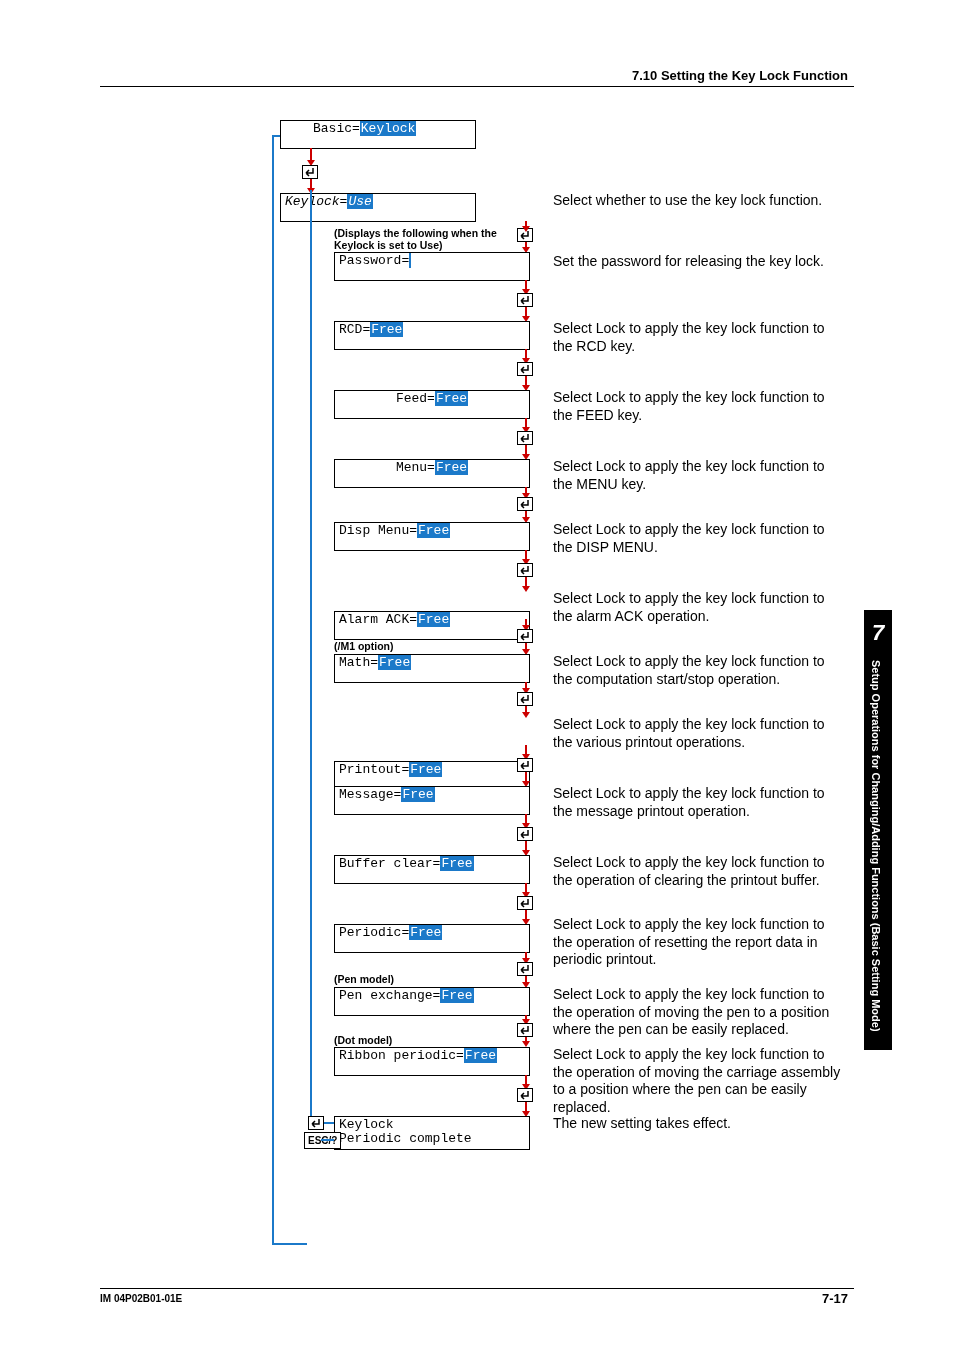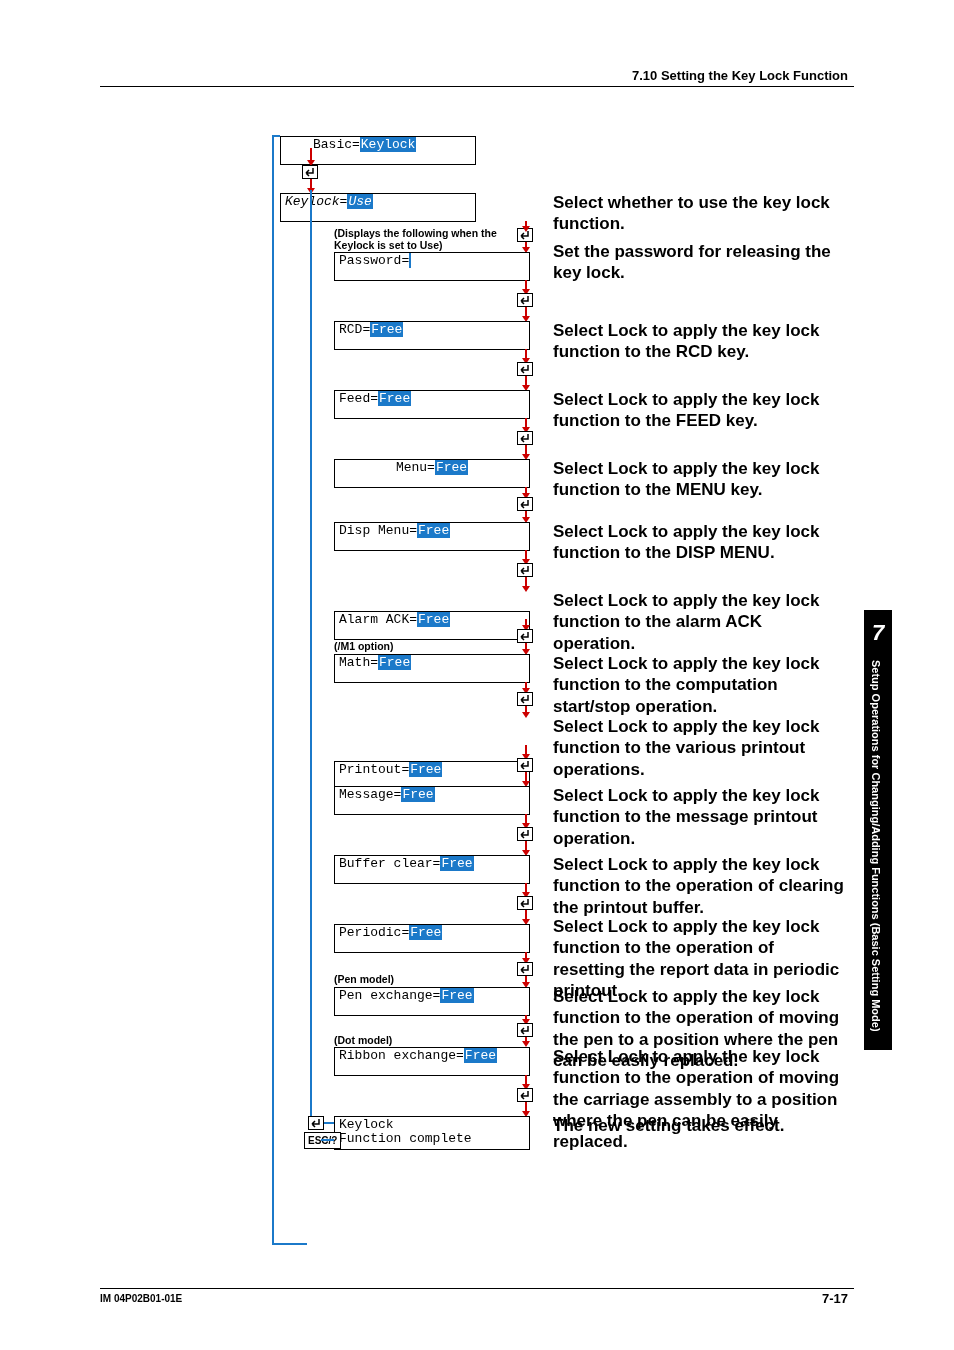--- a/index.html
+++ b/index.html
@@ -74,22 +74,22 @@
   .menu-box.tall { padding-bottom: 2px; }
   .hl {
     background: #1b79c9;
     color: #fff;
     padding: 0 1px;
   }
   .desc {
     position: absolute;
     left: 273px;
     width: 294px;
-    font-weight: bold;
-    font-size: 17px;
+    font-weight: normal;
+    font-size: 14px;
     line-height: 1.25;
   }
   .note {
     position: absolute;
     font-weight: bold;
     font-size: 10.5px;
     line-height: 1.15;
   }
   .enter-icon {
     position: absolute;
@@ -162,21 +162,21 @@
   <div class="side-tab-num">7</div>
   <div class="side-tab-text">Setup Operations for Changing/Adding Functions (Basic Setting Mode)</div>
 </div>
 
 <div class="diagram">
 
   <div class="blue-line" style="left:-8px; top:15px; height:1110px;"></div>
   <div class="blue-h" style="left:-8px; top:15px; width:8px;"></div>
   <div class="blue-h" style="left:-8px; top:1123px; width:35px;"></div>
 
-  <div class="menu-box" style="left:0; top:16px;padding-left:32px;">
+  <div class="menu-box" style="left:0; top:0;padding-left:32px;">
     <span>Basic=</span><span class="hl">Keylock</span>
   </div>
   <div class="arrow-down-red" style="left:30px; top:28px; height:12px;"></div>
   <div class="enter-icon" style="left:22px; top:45px;"><svg viewBox="0 0 16 14">
         <rect x="0.5" y="0.5" width="15" height="13" fill="#fff" stroke="#000"></rect>
         <path d="M11 3 L11 8 L4 8 M4 8 L7 5 M4 8 L7 11" fill="none" stroke="#000" stroke-width="1.5"></path>
       </svg></div>
   <div class="arrow-down-red" style="left:30px; top:59px; height:9px;"></div>
 
   <div class="menu-box" style="left:54; top:73px;font-style:italic;">
@@ -189,40 +189,40 @@
   <div class="enter-icon" style="left:237px; top:108px;"><svg viewBox="0 0 16 14">
         <rect x="0.5" y="0.5" width="15" height="13" fill="#fff" stroke="#000"></rect>
         <path d="M11 3 L11 8 L4 8 M4 8 L7 5 M4 8 L7 11" fill="none" stroke="#000" stroke-width="1.5"></path>
       </svg></div>
   <div class="arrow-down-red" style="left:245px; top:101px; height:5px;"></div>
   <div class="arrow-down-red" style="left:245px; top:122px; height:5px;"></div>
 
   <div class="menu-box" style="left:54px; top:132px;">
     <span>Password=</span><span class="hl"> </span>
   </div>
-  <div class="desc" style="top:121px;">Set the password for releasing the key lock.</div>
+  <div class="desc" style="top:133px;">Set the password for releasing the key lock.</div>
   <div class="arrow-down-red" style="left:245px; top:160px; height:9px;"></div>
   <div class="enter-icon" style="left:237px; top:173px;"><svg viewBox="0 0 16 14">
         <rect x="0.5" y="0.5" width="15" height="13" fill="#fff" stroke="#000"></rect>
         <path d="M11 3 L11 8 L4 8 M4 8 L7 5 M4 8 L7 11" fill="none" stroke="#000" stroke-width="1.5"></path>
       </svg></div>
   <div class="arrow-down-red" style="left:245px; top:187px; height:9px;"></div>
 
   <div class="menu-box" style="left:54px; top:201px;">
     <span>RCD=</span><span class="hl">Free</span>
   </div>
   <div class="desc" style="top:200px;">Select Lock to apply the key lock function to the RCD key.</div>
   <div class="arrow-down-red" style="left:245px; top:229px; height:9px;"></div>
   <div class="enter-icon" style="left:237px; top:242px;"><svg viewBox="0 0 16 14">
         <rect x="0.5" y="0.5" width="15" height="13" fill="#fff" stroke="#000"></rect>
         <path d="M11 3 L11 8 L4 8 M4 8 L7 5 M4 8 L7 11" fill="none" stroke="#000" stroke-width="1.5"></path>
       </svg></div>
   <div class="arrow-down-red" style="left:245px; top:256px; height:9px;"></div>
 
-  <div class="menu-box" style="left:54px; top:270px;">
+  <div class="menu-box" style="left:54px; top:270px;text-align:center;">
     <span>Feed=</span><span class="hl">Free</span>
   </div>
   <div class="desc" style="top:269px;">Select Lock to apply the key lock function to the FEED key.</div>
   <div class="arrow-down-red" style="left:245px; top:298px; height:9px;"></div>
   <div class="enter-icon" style="left:237px; top:311px;"><svg viewBox="0 0 16 14">
         <rect x="0.5" y="0.5" width="15" height="13" fill="#fff" stroke="#000"></rect>
         <path d="M11 3 L11 8 L4 8 M4 8 L7 5 M4 8 L7 11" fill="none" stroke="#000" stroke-width="1.5"></path>
       </svg></div>
   <div class="arrow-down-red" style="left:245px; top:325px; height:9px;"></div>
 
@@ -322,33 +322,33 @@
   <div class="desc" style="top:866px;">Select Lock to apply the key lock function to the operation of moving the pen to a position where the pen can be easily replaced.</div>
   <div class="arrow-down-red" style="left:245px; top:895px; height:4px;"></div>
   <div class="enter-icon" style="left:237px; top:903px;"><svg viewBox="0 0 16 14">
         <rect x="0.5" y="0.5" width="15" height="13" fill="#fff" stroke="#000"></rect>
         <path d="M11 3 L11 8 L4 8 M4 8 L7 5 M4 8 L7 11" fill="none" stroke="#000" stroke-width="1.5"></path>
       </svg></div>
   <div class="note" style="left:54px; top:914px;text-align:right;">(Dot model)</div>
   <div class="arrow-down-red" style="left:245px; top:917px; height:4px;"></div>
 
   <div class="menu-box" style="left:54px; top:927px;">
-    <span>Ribbon exchange=</span><span class="hl">Free</span>
+    <span>Ribbon periodic=</span><span class="hl">Free</span>
   </div>
   <div class="desc" style="top:926px;">Select Lock to apply the key lock function to the operation of moving the carriage assembly to a position where the pen can be easily replaced.</div>
   <div class="arrow-down-red" style="left:245px; top:955px; height:9px;"></div>
   <div class="enter-icon" style="left:237px; top:968px;"><svg viewBox="0 0 16 14">
         <rect x="0.5" y="0.5" width="15" height="13" fill="#fff" stroke="#000"></rect>
         <path d="M11 3 L11 8 L4 8 M4 8 L7 5 M4 8 L7 11" fill="none" stroke="#000" stroke-width="1.5"></path>
       </svg></div>
   <div class="arrow-down-red" style="left:245px; top:982px; height:9px;"></div>
 
   <div class="menu-box tall" style="left:54px; top:996px;">
     <span>Keylock</span><br>
-    <span>Function complete</span>
+    <span>Periodic complete</span>
   </div>
   <div class="desc" style="top:995px;">The new setting takes effect.</div>
 
   <div class="enter-icon" style="left:28px; top:996px;"><svg viewBox="0 0 16 14">
         <rect x="0.5" y="0.5" width="15" height="13" fill="#fff" stroke="#000"></rect>
         <path d="M11 3 L11 8 L4 8 M4 8 L7 5 M4 8 L7 11" fill="none" stroke="#000" stroke-width="1.5"></path>
       </svg></div>
   <div class="blue-h" style="left:44px; top:1002px; width:10px;"></div>
   <div class="esc-box" style="left:4px; top:1012px;margin-left:20px;">ESC/?</div>
   <div class="blue-h" style="left:41px; top:1019px; width:13px;"></div>

